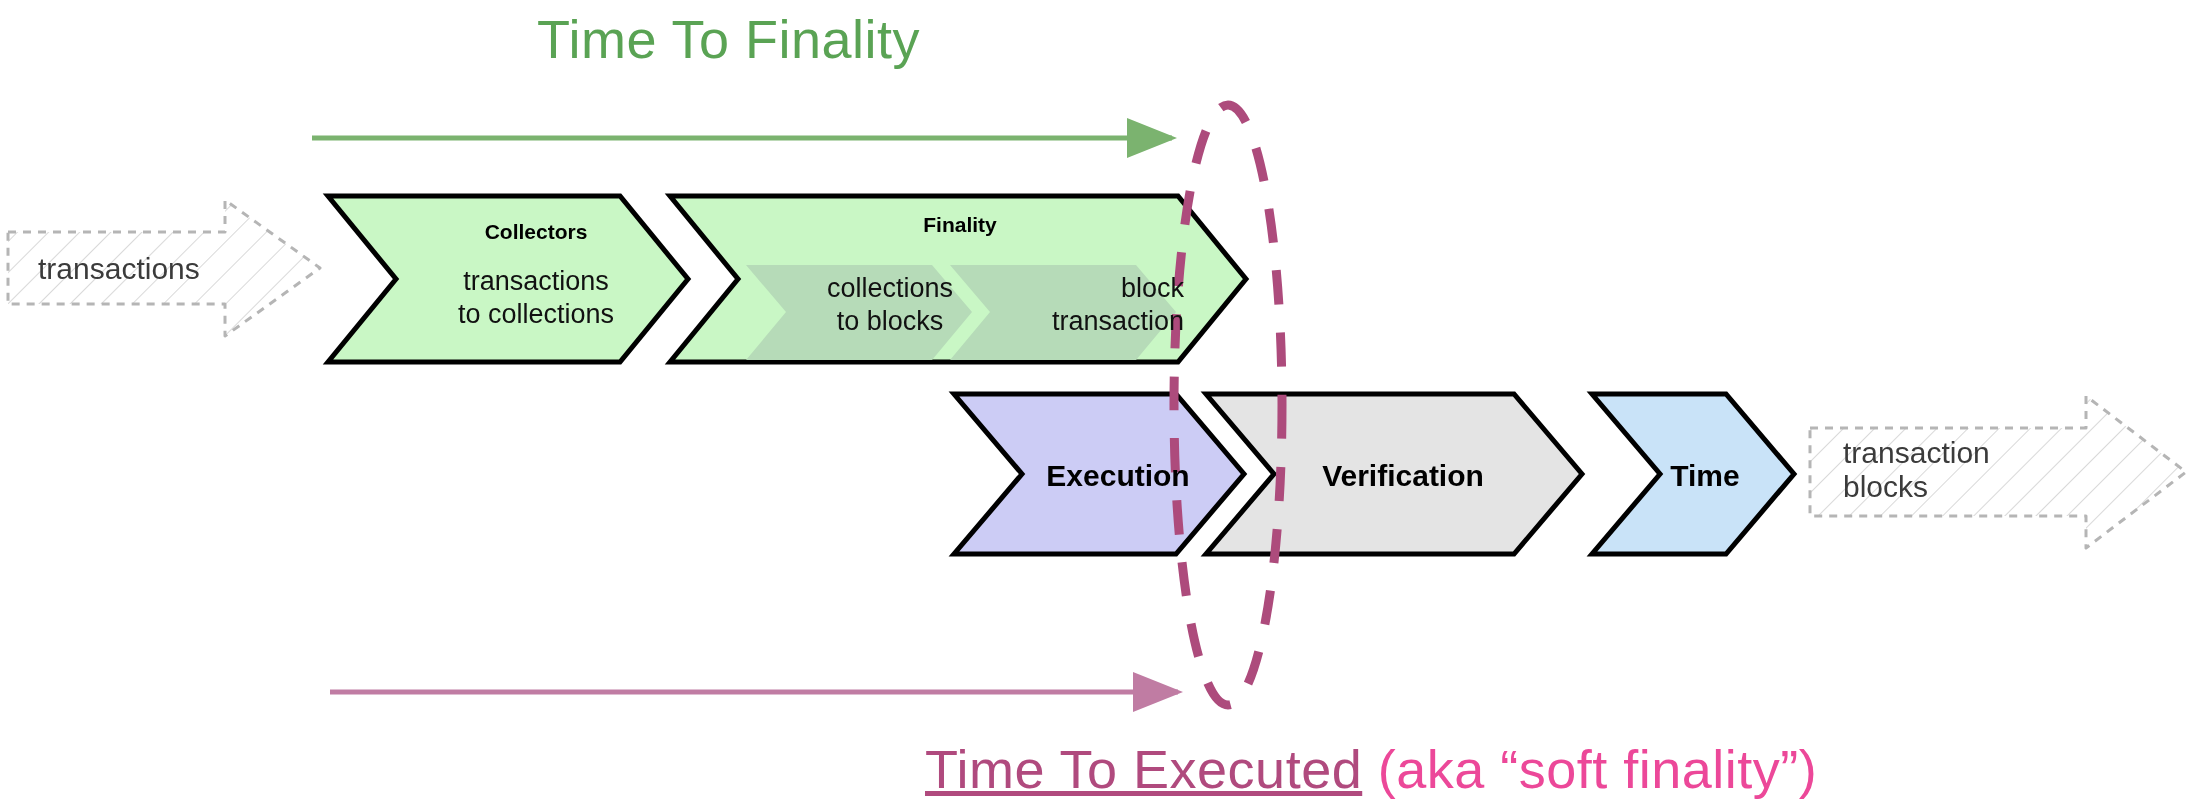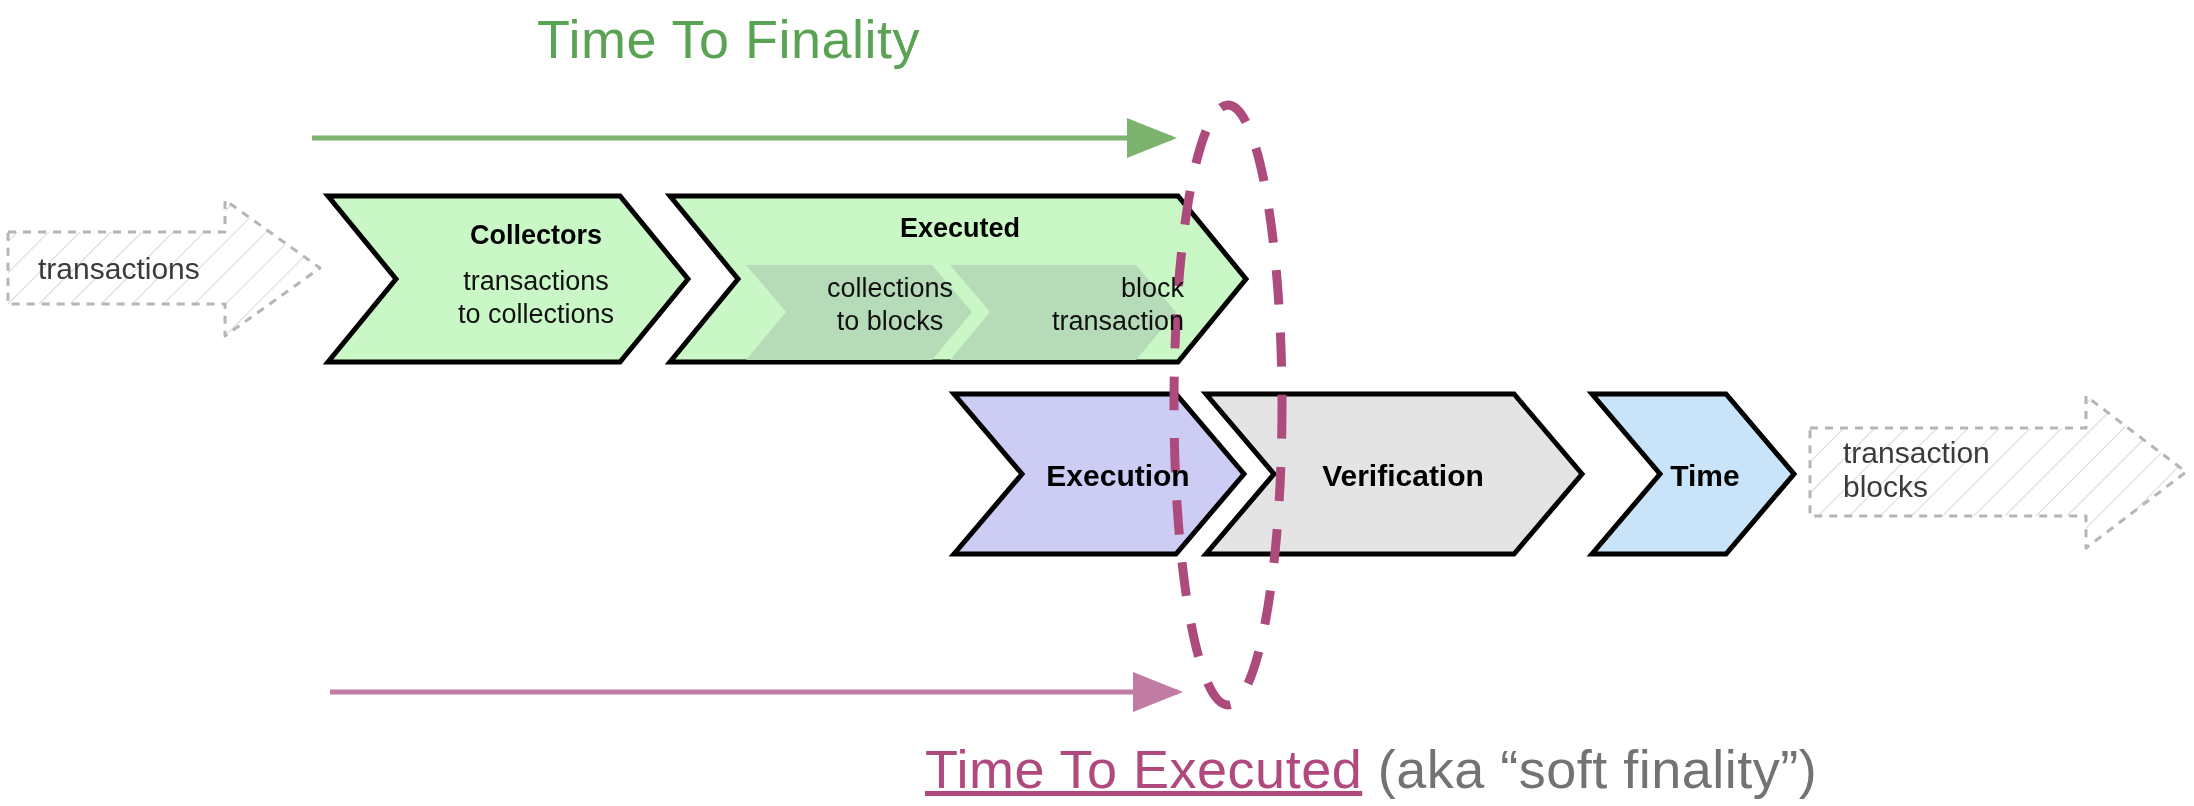--- a/index.html
+++ b/index.html
@@ -32,25 +32,25 @@
   .title-green {
     color: #5aa354;
     font-size: 54px;
     letter-spacing: 0.5px;
   }
   .title-purple {
     font-size: 54px;
     letter-spacing: 0.5px;
   }
   .title-purple .strong { color: #b04a7e; text-decoration: underline; }
-  .title-purple .muted  { color: #737373; }
+  .title-purple .muted  { color: #ec4899; }
 
   .chev-title {
     font-weight: bold;
-    font-size: 27px;
+    font-size: 21px;
     color: #000000;
     text-align: center;
   }
   .chev-sub {
     font-size: 27px;
     color: #111111;
     text-align: center;
     line-height: 1.22;
   }
   .chev-bigname {
@@ -138,21 +138,21 @@
 
   <div class="lbl title-green" style="left:505px; top:8px;margin-left:32px;">Time To Finality</div>
 
   <div class="lbl ghost-label" style="left:38px; top:252px;">transactions</div>
 
   <div class="lbl ghost-label" style="left:1843px; top:436px;"><span>transaction</span><br><span>blocks</span></div>
 
   <div class="lbl chev-title" style="left:396px; top:220px; width:280px;">Collectors</div>
   <div class="lbl chev-sub" style="left:386px; top:265px; width:300px;"><span>transactions</span><br><span>to collections</span></div>
 
-  <div class="lbl chev-title" style="left:810px; top:213px; width:300px;">Executed</div>
+  <div class="lbl chev-title" style="left:810px; top:213px; width:300px;">Finality</div>
 
   <div class="lbl inner-sub" style="left:780px; top:272px; width:220px;"><span>collections</span><br><span>to blocks</span></div>
 
   <div class="lbl inner-sub" style="left:964px; top:272px; width:220px;text-align:right;"><span>block</span><br><span>transaction</span></div>
 
   <div class="lbl chev-bigname" style="left:1008px; top:459px; width:220px;">Execution</div>
 
   <div class="lbl chev-bigname" style="left:1288px; top:459px; width:230px;">Verification</div>
 
   <div class="lbl chev-bigname" style="left:1650px; top:459px; width:110px;">Time</div>

